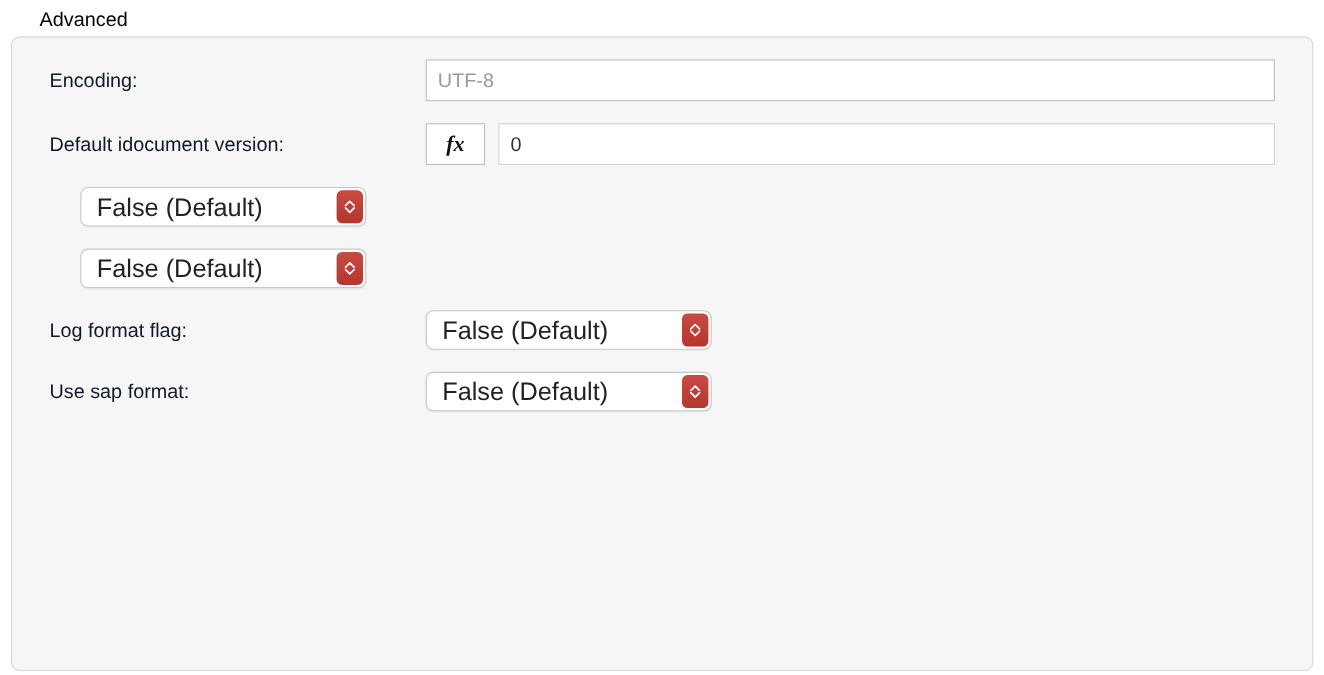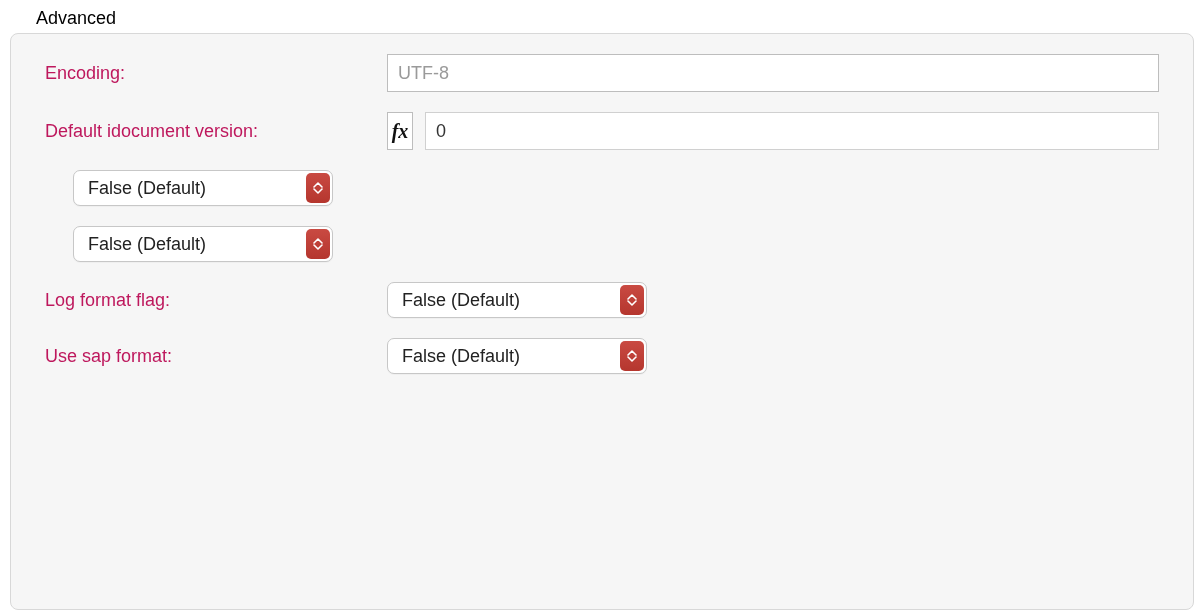--- a/index.html
+++ b/index.html
@@ -29,21 +29,21 @@
     }
     .row {
       display: flex;
       align-items: center;
       margin-bottom: 20px;
     }
     .label {
       width: 314px;
       flex: 0 0 314px;
       font-size: 18px;
-      color: #be185d;
+      color: #0f172a;
     }
     .controls {
       flex: 1;
       display: flex;
       align-items: center;
       gap: 12px;
       margin-left: 28px;
     }
     .text-input {
       flex: 1;
@@ -56,21 +56,21 @@
       border-radius: 0;
       outline: none;
     }
     .text-input::placeholder {
       color: #9a9a9a;
     }
     .text-input.light {
       border-color: #d0d0d0;
     }
     .fx-button {
-      width: 26px;
+      width: 54px;
       height: 38px;
       border: 1px solid #bdbdbd;
       background: #fff;
       display: flex;
       align-items: center;
       justify-content: center;
       cursor: pointer;
       font-family: "Times New Roman", serif;
       font-style: italic;
       font-weight: bold;
@@ -82,21 +82,21 @@
       position: relative;
       width: 260px;
     }
     .select-display {
       width: 100%;
       height: 36px;
       border: 1px solid #c7c7c7;
       background: #fff;
       border-radius: 7px;
       padding: 0 34px 0 14px;
-      font-size: 18px;
+      font-size: 23px;
       color: #222;
       display: flex;
       align-items: center;
       cursor: pointer;
       box-shadow: 0 1px 1px rgba(0,0,0,0.03);
     }
     .select-arrow {
       position: absolute;
       right: 3px;
       top: 3px;

